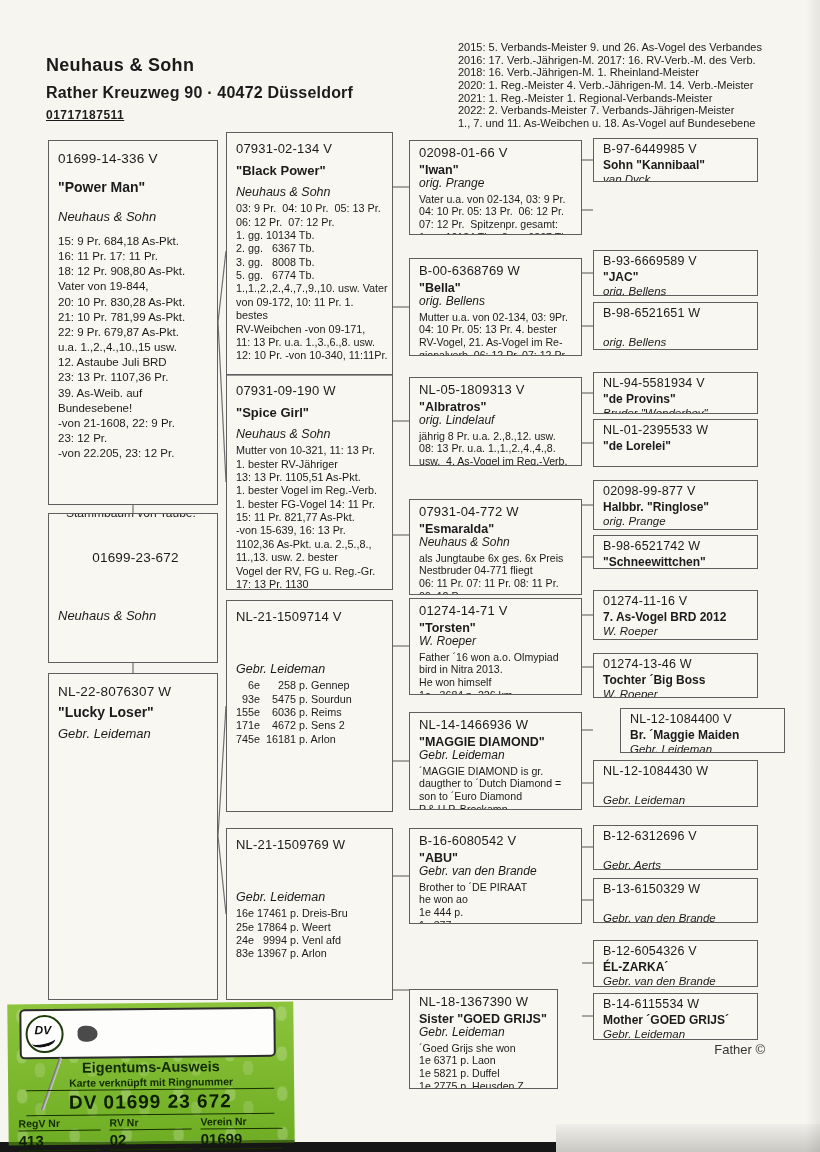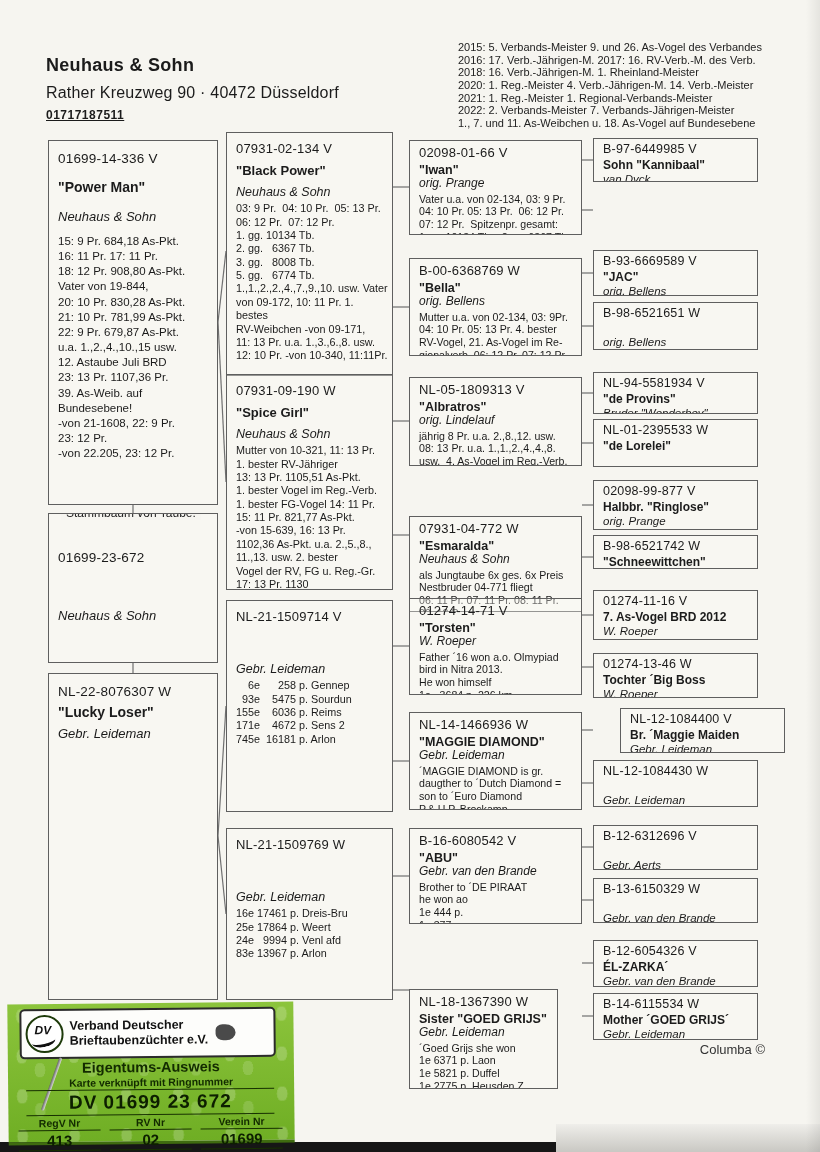--- a/index.html
+++ b/index.html
@@ -5,21 +5,21 @@
   html,body{margin:0;padding:0;background:#e9e8e3;}
   .page{position:relative;width:820px;height:1152px;overflow:hidden;
         background:#f6f5f0;font-family:"Liberation Sans",sans-serif;color:#1b1b1b;}
   .edge-right{position:absolute;top:0;right:0;width:14px;height:100%;
         background:linear-gradient(90deg,rgba(0,0,0,0),rgba(0,0,0,.07));}
   .edge-bottom{position:absolute;left:556px;top:1124px;right:0;bottom:0;
         background:linear-gradient(180deg,#efeeea,#c9c8c3);}
   .black-strip{position:absolute;left:0;top:1142px;width:557px;height:10px;background:#161616;}
 
   .hdr-breeder{position:absolute;left:46px;top:55px;font-size:18px;font-weight:bold;letter-spacing:.3px;}
-  .hdr-address{position:absolute;left:46px;top:84px;font-size:16px;font-weight:normal;letter-spacing:.2px;}
+  .hdr-address{position:absolute;left:46px;top:84px;font-size:16px;font-weight:bold;letter-spacing:.2px;}
   .hdr-phone{position:absolute;left:46px;top:108px;font-size:12px;font-weight:bold;letter-spacing:.5px;text-decoration:underline;}
   .achievements{position:absolute;left:458px;top:41px;width:340px;font-size:11px;
         line-height:1.15;white-space:pre-line;color:#222;}
 
   .connectors{position:absolute;left:0;top:0;}
 
   .pbox{position:absolute;box-sizing:border-box;border:1px solid #5f5f5f;
         padding:6px 4px 4px 9px;overflow:hidden;background:rgba(252,251,247,.35);}
   .ring{font-size:13px;line-height:1.2;letter-spacing:.2px;white-space:nowrap;}
   .bname{font-size:13px;font-weight:bold;line-height:1.25;}
@@ -42,21 +42,21 @@
   .pbox-c3 .owner{font-size:12px;line-height:1.15;margin-bottom:2px;}
   .pbox-c3 .stats{font-size:10.6px;line-height:1.2;}
 
   .pbox-c4{padding-top:3px;}
   .pbox-c4 .ring{font-size:12.5px;margin-bottom:2px;}
   .pbox-c4 .bname{font-size:12px;line-height:1.15;min-height:13px;}
   .pbox-c4 .owner{font-size:11.5px;line-height:1.15;}
 
   .subject-label{position:absolute;top:-8px;left:12px;background:#f6f5f0;
         padding:0 5px;font-size:12px;color:#222;}
-  .subject .ring{margin-top:30px;font-size:13.5px;}
+  .subject .ring{margin-top:30px;font-size:13.5px;text-align:center;}
   .subject .owner{margin-top:42px;font-size:13px;}
 
   .columba{position:absolute;left:593px;top:1042px;width:172px;text-align:right;
         font-size:13px;color:#333;}
 
   
   .card{position:absolute;left:8px;top:1003px;width:286px;height:141px;
         transform:rotate(-.6deg);box-sizing:border-box;
         background:
           radial-gradient(ellipse 9px 12px at 14px 12px, rgba(255,255,255,.20) 60%, transparent 62%),
@@ -75,21 +75,21 @@
   .crest-icon{width:20px;height:16px;background:#4a4a4a;margin-left:8px;flex:0 0 auto;
         border-radius:40% 60% 55% 45%;}
   .card-title{position:absolute;left:0;top:56px;width:100%;text-align:center;
         font-size:14.5px;font-weight:bold;color:#132b00;}
   .card-sub{position:absolute;left:0;top:73px;width:100%;text-align:center;
         font-size:10.5px;font-weight:bold;color:#132b00;}
   .card-ring{position:absolute;left:18px;top:86px;width:248px;text-align:center;
         border-top:1.5px solid #173000;border-bottom:1.5px solid #173000;
         font-size:19px;font-weight:bold;letter-spacing:1px;padding:1px 0;color:#0d1f00;}
   .card-fields{position:absolute;left:10px;top:113px;width:264px;display:flex;justify-content:space-between;}
-  .card-field{width:82px;text-align:center;}
+  .card-field{width:82px;}
   .card-field .lbl{font-size:10.5px;font-weight:bold;border-bottom:1.5px solid #173000;padding-bottom:1px;color:#132b00;}
   .card-field .val{font-size:15px;font-weight:bold;border-bottom:1.5px solid #173000;padding:1px 0;color:#0d1f00;}
   .antenna{position:absolute;left:42px;top:52px;width:3px;height:56px;
         background:linear-gradient(90deg,#666,#d9d9d9);transform:rotate(20deg);border-radius:2px;}
 </style>
 </head>
 <body>
 
 <div class="page">
 
@@ -243,21 +243,21 @@
   </div>
   <div class="pbox pbox-c3" style="left:409px;top:377px;width:173px;height:89px">
     <div class="ring">NL-05-1809313 V</div>
     <div class="bname">"Albratros"</div>
     <div class="owner">orig. Lindelauf</div>
     <div class="stats">jährig 8 Pr. u.a. 2.,8.,12. usw.
 08: 13 Pr. u.a. 1.,1.,2.,4.,4.,8.
 usw.  4. As-Vogel im Reg.-Verb.
 2. bester RV-Vogel</div>
   </div>
-  <div class="pbox pbox-c3" style="left:409px;top:516px;width:173px;height:96px">
+  <div class="pbox pbox-c3" style="left:409px;top:499px;width:173px;height:96px">
     <div class="ring">07931-04-772 W</div>
     <div class="bname">"Esmaralda"</div>
     <div class="owner">Neuhaus &amp; Sohn</div>
     <div class="stats">als Jungtaube 6x ges. 6x Preis
 Nestbruder 04-771 fliegt
 06: 11 Pr. 07: 11 Pr. 08: 11 Pr.
 09: 12 Pr.</div>
   </div>
   <div class="pbox pbox-c3" style="left:409px;top:598px;width:173px;height:97px">
     <div class="ring">01274-14-71 V</div>
@@ -365,31 +365,27 @@
     <div class="ring">B-12-6054326 V</div>
     <div class="bname">ÉL-ZARKA´</div>
     <div class="owner">Gebr. van den Brande</div>
   </div>
   <div class="pbox pbox-c4" style="left:593px;top:993px;width:165px;height:47px">
     <div class="ring">B-14-6115534 W</div>
     <div class="bname">Mother ´GOED GRIJS´</div>
     <div class="owner">Gebr. Leideman</div>
   </div>
 
-  <div class="columba">Columba ©</div>
+  <div class="columba">Father ©</div>
 
   <div class="card">
     <div class="card-panel">
       <div class="dv-logo">
         <span>DV</span>
           <i></i>
-      </div>
-      <div class="card-org">
-        <div>Verband Deutscher</div>
-        <div>Brieftaubenzüchter e.V.</div>
       </div>
       <div class="crest-icon"></div>
     </div>
     <div class="antenna"></div>
     <div class="card-title">Eigentums-Ausweis</div>
     <div class="card-sub">Karte verknüpft mit Ringnummer</div>
     <div class="card-ring">DV 01699 23 672</div>
     <div class="card-fields">
       <div class="card-field">
         <div class="lbl">RegV Nr</div>

